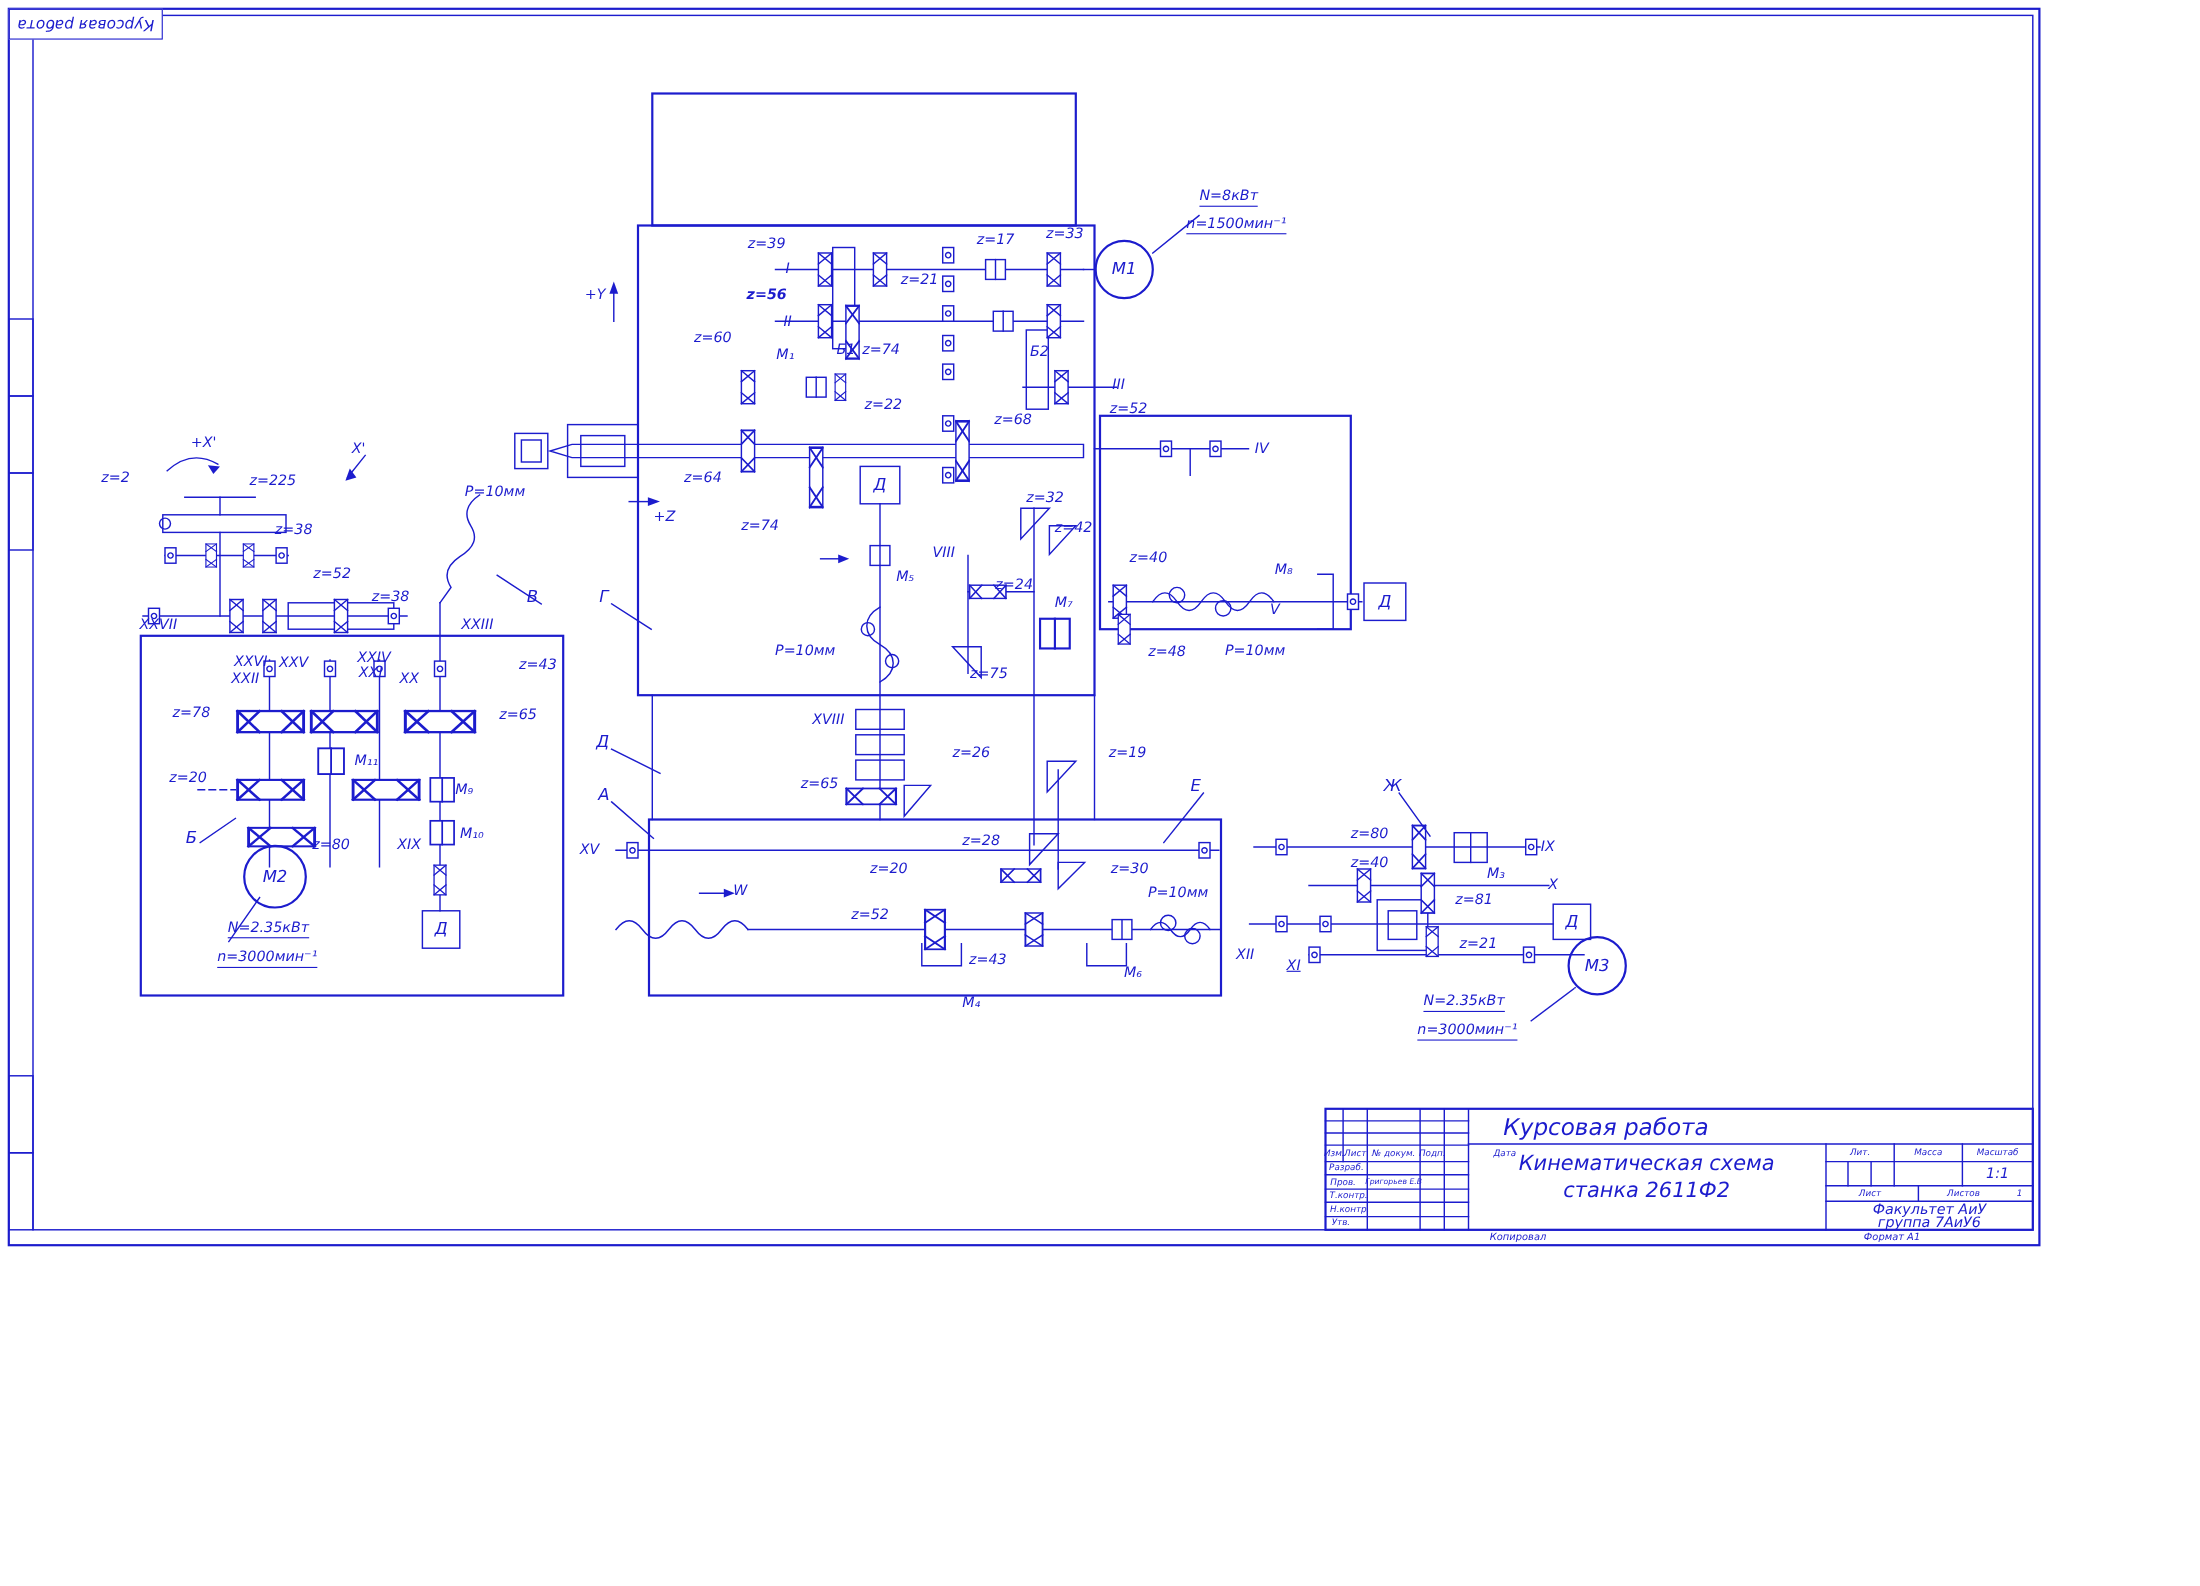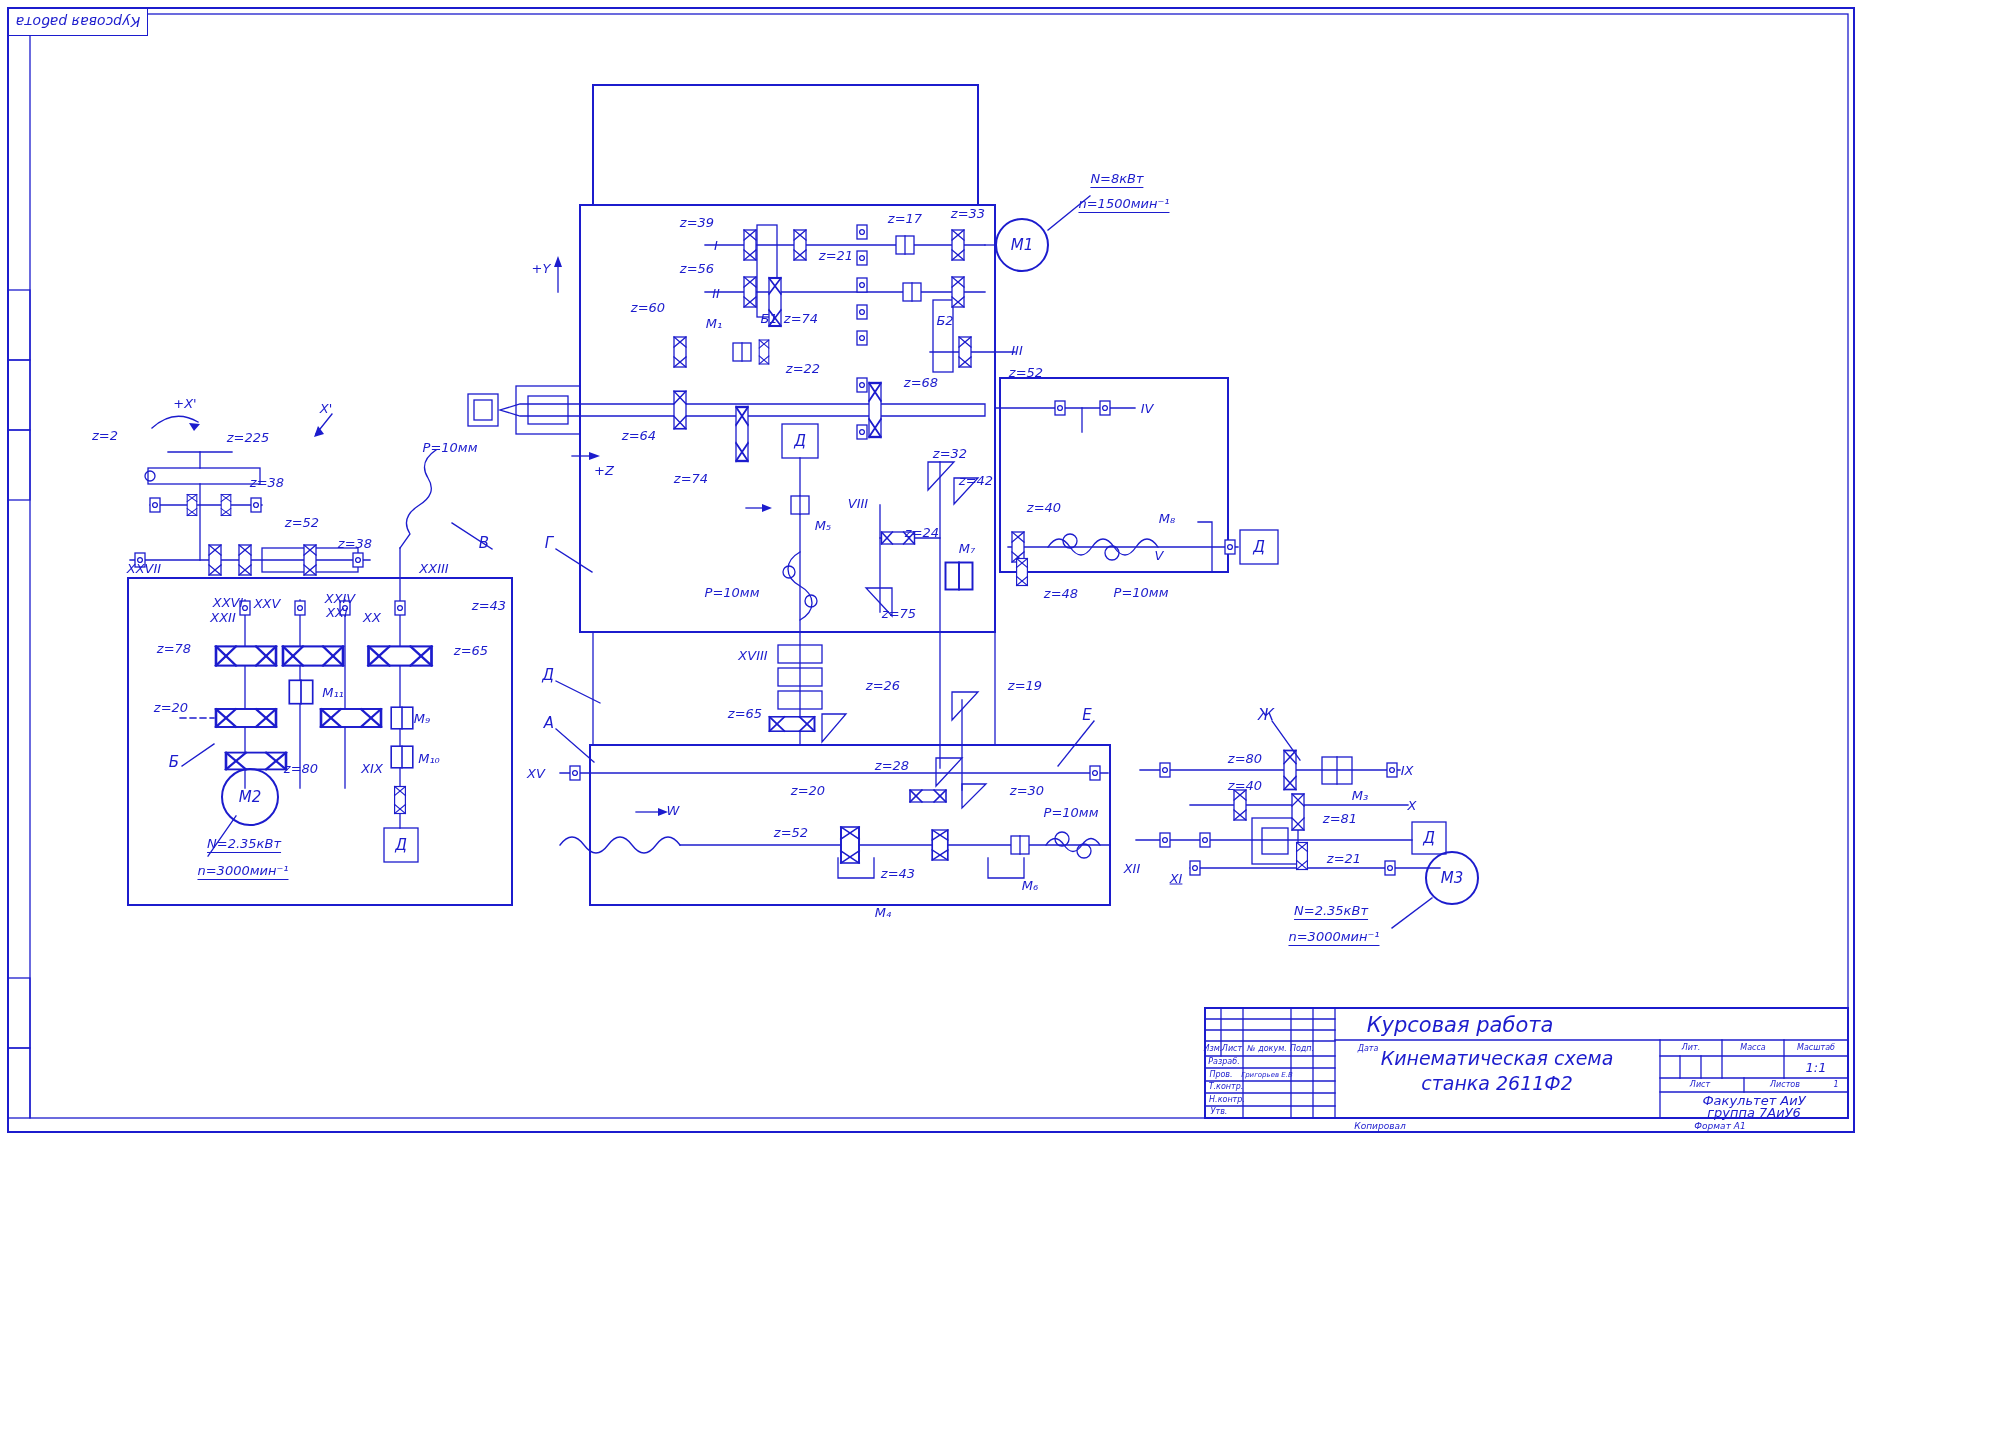--- a/index.html
+++ b/index.html
@@ -290,21 +290,21 @@
   </svg>
 
   <div id="stamp">Курсовая работа</div>
 
   <div id="labels-layer">
       <div class="lbl" style="left: 697px; top: 222px;">z=39</div>
       <div class="lbl" style="left: 836px; top: 215px; margin-top: 40px;">z=21</div>
       <div class="lbl" style="left: 905px; top: 218px;">z=17</div>
       <div class="lbl" style="left: 968px; top: 213px;">z=33</div>
       <div class="lbl" style="left: 716px; top: 245px;">I</div>
-      <div class="lbl" style="left: 697px; top: 268px;">z=56</div>
+      <div class="lbl" style="left: 697px; top: 268px; font-weight: bold;">z=56</div>
       <div class="lbl" style="left: 769px; top: 278px; margin-top: 40px;">Б1</div>
       <div class="lbl" style="left: 716px; top: 293px;">II</div>
       <div class="lbl" style="left: 801px; top: 318px;">z=74</div>
       <div class="lbl" style="left: 945px; top: 320px;">Б2</div>
       <div class="lbl" style="left: 648px; top: 307px;">z=60</div>
       <div class="lbl" style="left: 714px; top: 323px;">М₁</div>
       <div class="lbl" style="left: 803px; top: 368px;">z=22</div>
       <div class="lbl" style="left: 921px; top: 382px;">z=68</div>
       <div class="lbl" style="left: 1026px; top: 372px;">z=52</div>
       <div class="lbl" style="left: 1017px; top: 350px;">III</div>

